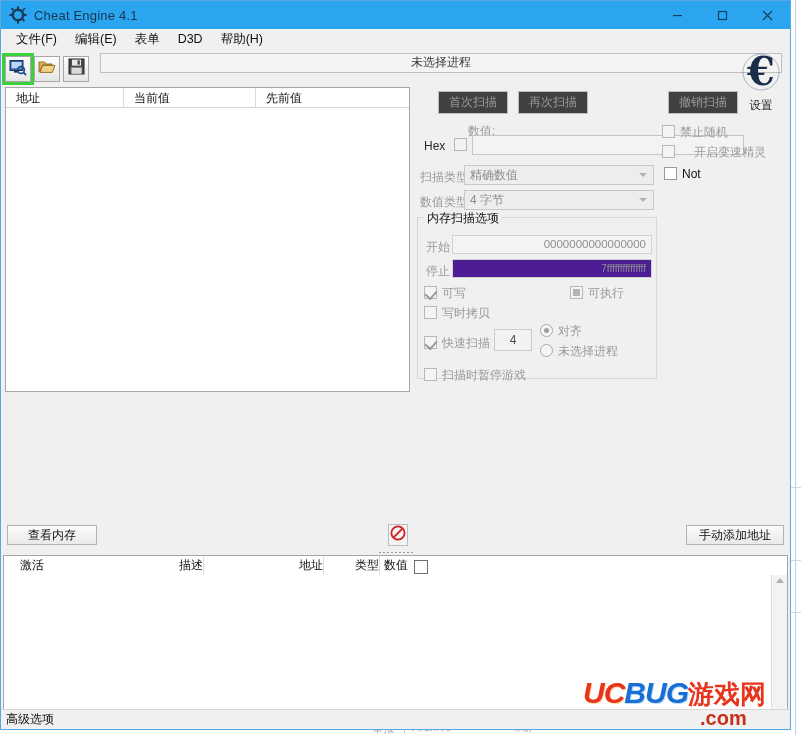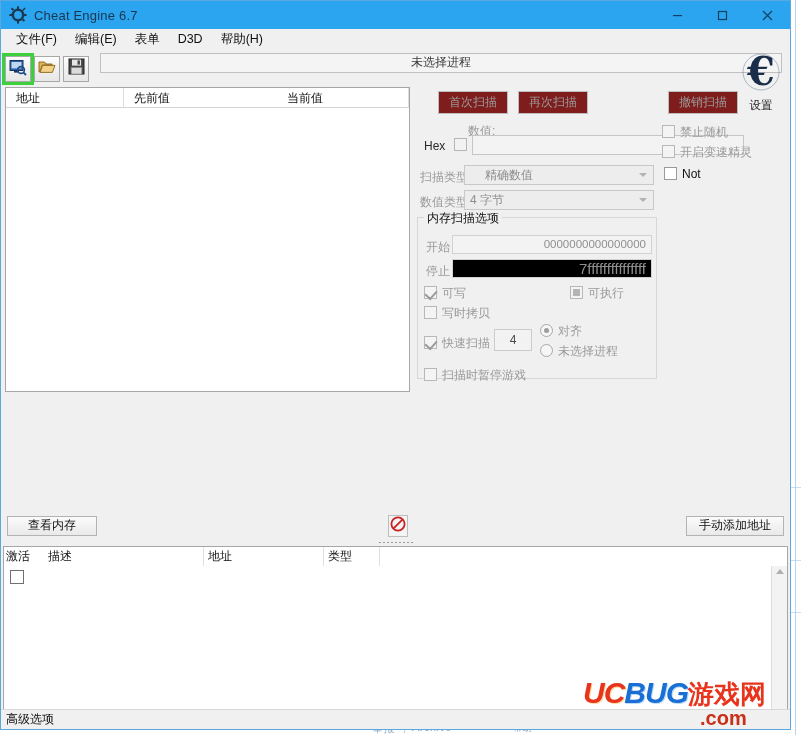--- a/index.html
+++ b/index.html
@@ -222,21 +222,21 @@
   #scan-panel {
     flex: 1 1 auto;
     position: relative;
     padding: 0;
     min-width: 0;
   }
   .scan-btn {
     position: absolute;
     height: 23px;
     border: 1px solid #bdbdbd;
-    background: #7f1d1d;
+    background: #404040;
     color: #9a9a9a;
     font-size: 12px;
     display: flex; align-items: center; justify-content: center;
     cursor: default;
   }
   #btn-first-scan { left: 28px;  top: 4px;  width: 70px; }
   #btn-next-scan  { left: 108px; top: 4px;  width: 70px; }
   #btn-undo-scan  { left: 258px; top: 4px;  width: 70px; }
 
   .lbl-dim { color: #9a9a9a; font-size: 12px; }
@@ -254,21 +254,21 @@
     border: 1px solid #c5c5c5; background: #f3f3f3;
   }
 
   #scantype-label { position: absolute; left: 10px; top: 82px; }
   #scantype-select {
     position: absolute; left: 54px; top: 78px;
     width: 190px; height: 20px;
     border: 1px solid #c8c8c8;
     background: #ededed;
     font-size: 12px; color: #8d8d8d;
-    padding-left: 20px; line-height: 18px;
+    padding-left: 5px; line-height: 18px;
   }
   #valuetype-label { position: absolute; left: 10px; top: 107px; }
   #valuetype-select {
     position: absolute; left: 54px; top: 103px;
     width: 190px; height: 20px;
     border: 1px solid #c8c8c8;
     background: #ededed;
     font-size: 12px; color: #8d8d8d;
     padding-left: 5px; line-height: 18px;
   }
@@ -305,22 +305,22 @@
     width: 200px; height: 19px;
     border: 1px solid #d2d2d2; background: #f3f3f3;
     font-size: 11.5px; color: #8f8f8f;
     text-align: right; padding-right: 5px; line-height: 17px;
     font-family: "Liberation Sans", sans-serif;
   }
   #stop-label { position: absolute; left: 16px; top: 176px; }
   #stop-input {
     position: absolute; left: 42px; top: 172px;
     width: 200px; height: 19px;
-    border: 1px solid #d2d2d2; background: #000000;
-    font-size: 15px; color: #8f8f8f;
+    border: 1px solid #d2d2d2; background: #4c1d95;
+    font-size: 10px; color: #8f8f8f;
     text-align: right; padding-right: 5px; line-height: 17px; padding-left: 24px;
   }
 
   .cbx {
     position: absolute;
     width: 13px; height: 13px;
     border: 1px solid #b8b8b8;
     background: #f4f4f4;
   }
   .cbx.checked::after {
@@ -367,21 +367,21 @@
   #align-rad   { left: 130px; top: 237px; }
   #align-lbl   { position: absolute; left: 148px; top: 236px; }
   #lastdig-rad { left: 130px; top: 257px; }
   #lastdig-lbl { position: absolute; left: 148px; top: 256px; }
   #pause-cb    { left: 14px; top: 281px; }
   #pause-lbl   { position: absolute; left: 32px; top: 280px; }
 
   #norandom-cb  { left: 252px; top: 38px; }
   #norandom-lbl { position: absolute; left: 270px; top: 37px; }
   #speedhack-cb { left: 252px; top: 58px; }
-  #speedhack-lbl{ position: absolute; left: 270px; top: 57px; }
+  #speedhack-lbl{ position: absolute; left: 284px; top: 57px; }
 
   
   #mid-bar {
     height: 26px;
     flex: 0 0 auto;
     position: relative;
     background: #f0f0f0;
   }
   #btn-view-memory {
     position: absolute; left: 6px; top: 2px;
@@ -421,23 +421,24 @@
     background-size: 4px 3px;
   }
 
   
   #cheat-table {
     flex: 1 1 auto;
     margin: 0 2px 0 2px;
     border: 1px solid #a6a6a6;
     border-bottom: none;
     background: #ffffff;
-    display: flex; flex-direction: column;
+    display: flex; 
     min-height: 0;
     position: relative;
+    text-align: right;
   }
   #ct-header {
     height: 19px; display: flex;
     flex: 0 0 auto;
     background: #ffffff;
   }
   #ct-header .cth {
     font-size: 12px; color: #101010;
     padding-left: 4px; padding-top: 1px;
     border-right: 1px solid #e0e0e0;
@@ -511,21 +512,21 @@
           <rect x="8" y="0.4" width="2" height="3.2"></rect>
           <rect x="8" y="14.4" width="2" height="3.2"></rect>
           <rect x="0.4" y="8" width="3.2" height="2"></rect>
           <rect x="14.4" y="8" width="3.2" height="2"></rect>
           <rect x="2.2" y="2.2" width="2.6" height="2" transform="rotate(45 3.5 3.2)"></rect>
           <rect x="13.2" y="13.2" width="2.6" height="2" transform="rotate(45 14.5 14.2)"></rect>
         </g>
         <path d="M12.6 4.6 L15.6 1.6 L16.6 2.6 L13.6 5.6 Z" fill="#1b3a52"></path>
       </svg>
     </span>
-    <span class="title-text">Cheat Engine 6.7</span>
+    <span class="title-text">Cheat Engine 4.1</span>
 
     <div id="win-controls">
       <div class="win-btn">
         <svg width="11" height="11" viewBox="0 0 11 11">
             <rect x="1" y="5" width="9" height="1.2" fill="#12405f"></rect>
           </svg>
       </div>
       <div class="win-btn">
         <svg width="11" height="11" viewBox="0 0 11 11">
             <rect x="1.5" y="1.5" width="8" height="8" fill="none" stroke="#12405f" stroke-width="1.2"></rect>
@@ -592,22 +593,22 @@
       <span class="settings-label">设置</span>
     </div>
   </div>
 
 
   <div id="body-main">
 
     <div id="results-panel">
       <div id="results-header">
         <div class="col addr">地址</div>
+        <div class="col cur">当前值</div>
         <div class="col prev">先前值</div>
-        <div class="col cur">当前值</div>
       </div>
       <div id="results-rows"></div>
     </div>
 
     <div id="scan-panel">
 
       <div class="scan-btn" id="btn-first-scan">首次扫描</div>
       <div class="scan-btn" id="btn-next-scan">再次扫描</div>
       <div class="scan-btn" id="btn-undo-scan">撤销扫描</div>
 
@@ -693,20 +694,21 @@
   <div id="splitter">
     <div class="grip"></div>
   </div>
 
   <div id="cheat-table">
     <div id="ct-header">
       <div class="cth active">激活</div>
       <div class="cth desc">描述</div>
       <div class="cth addr">地址</div>
       <div class="cth type">类型</div>
+      <div class="cth value">数值</div>
     </div>
     <div id="ct-rows">
       <div class="ct-row">
         <div class="cell-active">
           <div class="row-cb"></div>
         </div>
       </div>
     </div>
     <div id="ct-scrollbar">
       <div class="sb-up"></div>

